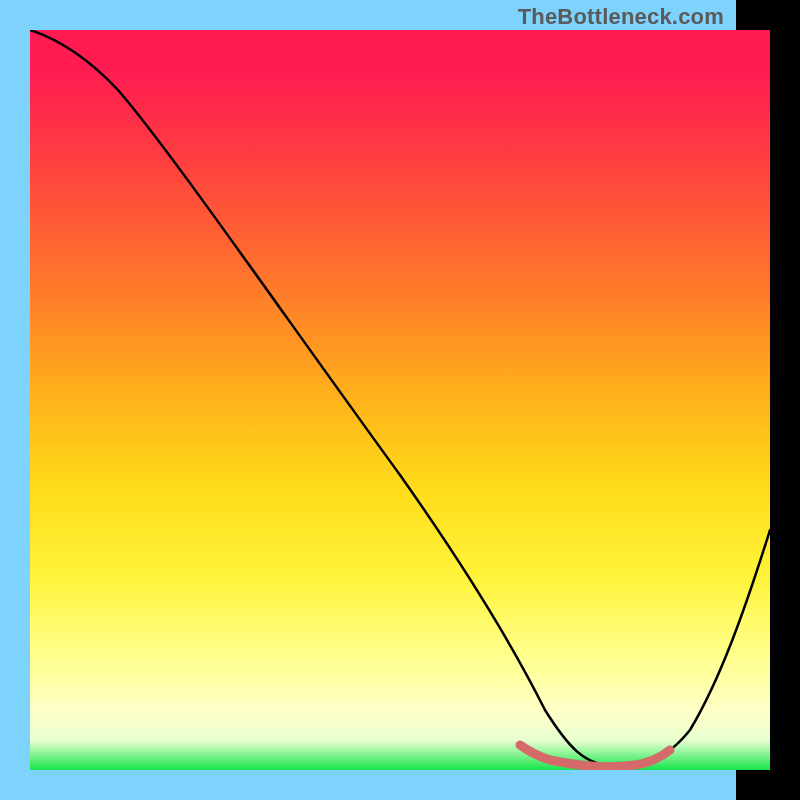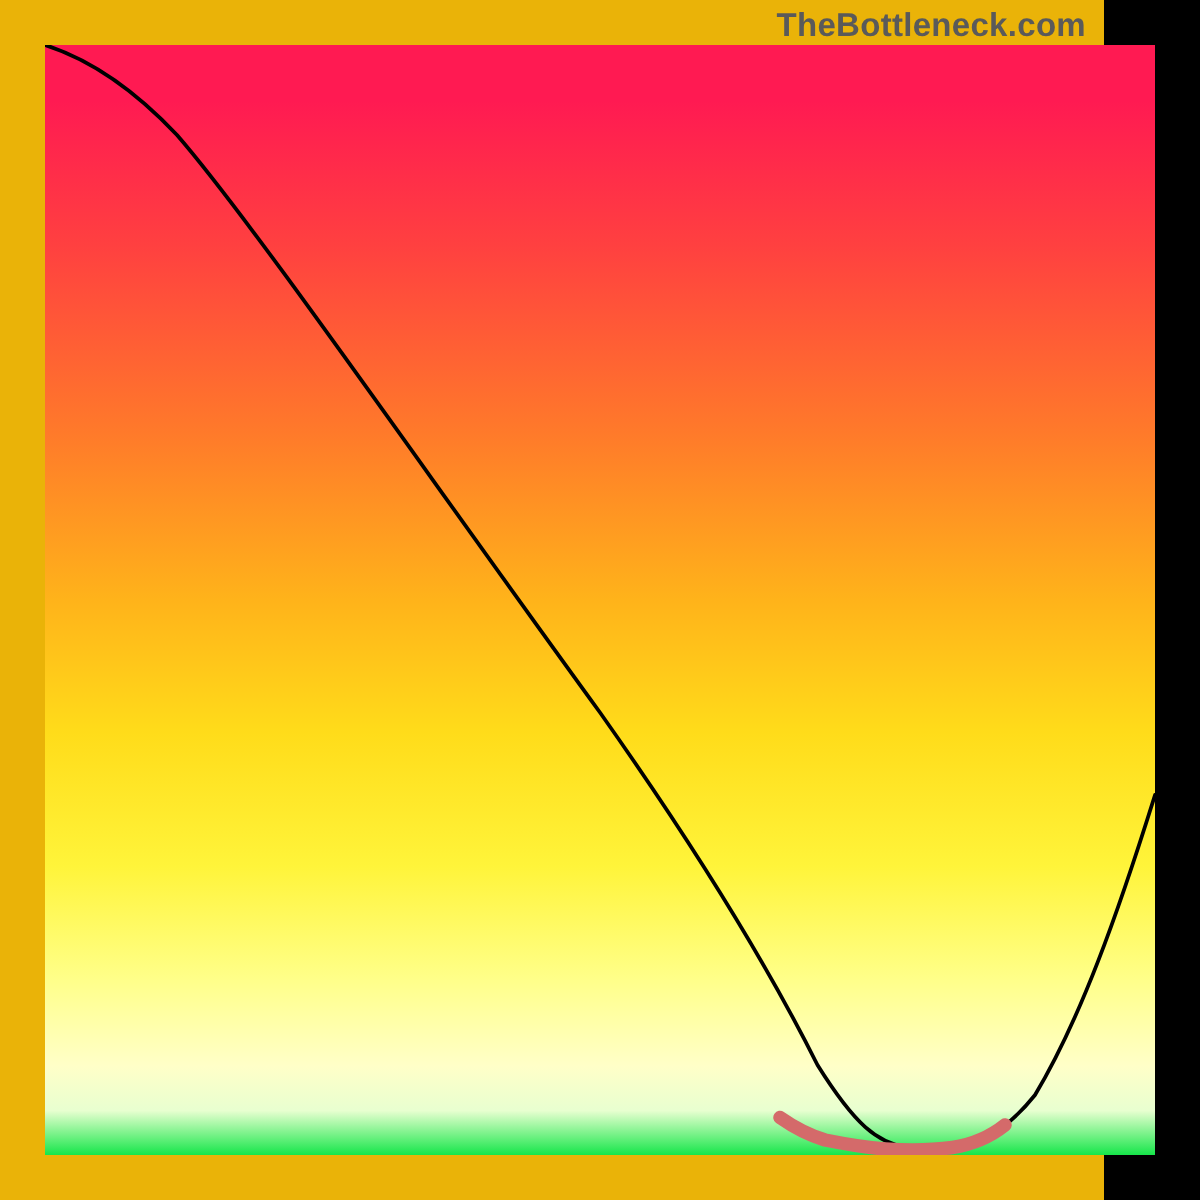--- a/index.html
+++ b/index.html
@@ -8,21 +8,21 @@
     width: 800px;
     height: 800px;
     background: #000;
     overflow: hidden;
     font-family: Arial, Helvetica, sans-serif;
   }
   .stage {
     position: relative;
     width: 736px;
     height: 800px;
-    background: #eab308;
+    background: #7dd3fc;
     text-decoration: underline;
   }
   .watermark {
     position: absolute;
     top: 4px;
     right: 12px;
     color: #5a5a5a;
     font-size: 22px;
     font-weight: 600;
     letter-spacing: 0.2px;

